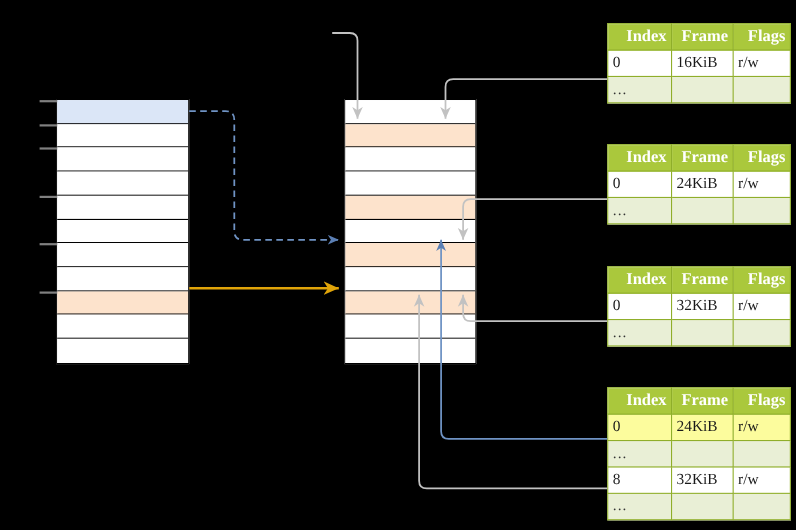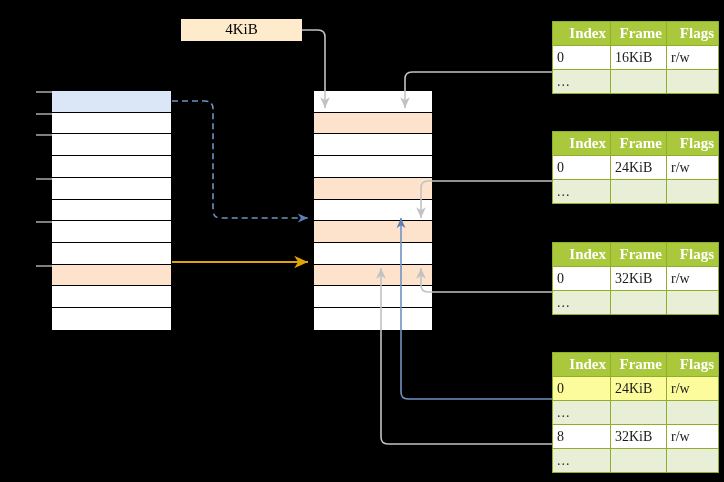--- a/index.html
+++ b/index.html
@@ -90,21 +90,20 @@
     width: 724px;
     height: 482px;
     pointer-events: none;
   }
 </style>
 </head>
 <body>
 
 <div id="canvas">
 
-  <div class="labelbox" style="left:181px; top:19px; width:121px; height:22px;">4KiB</div>
 
   <div class="memcol" id="vmcol" style="left:51px; top:90px; width:121px; height:241px;">
       <div class="memrow blue" style="height: 21.7273px;"></div>
       <div class="memrow" style="height: 21.7273px;"></div>
       <div class="memrow" style="height: 21.7273px;"></div>
       <div class="memrow" style="height: 21.7273px;"></div>
       <div class="memrow" style="height: 21.7273px;"></div>
       <div class="memrow" style="height: 21.7273px;"></div>
       <div class="memrow" style="height: 21.7273px;"></div>
       <div class="memrow" style="height: 21.7273px;"></div>

